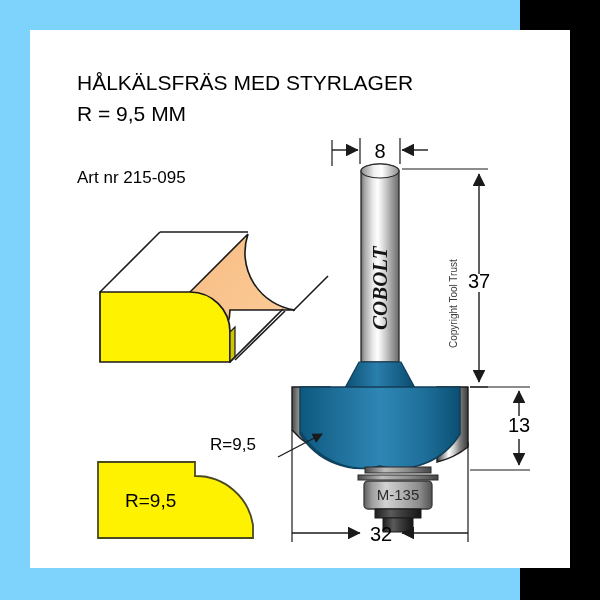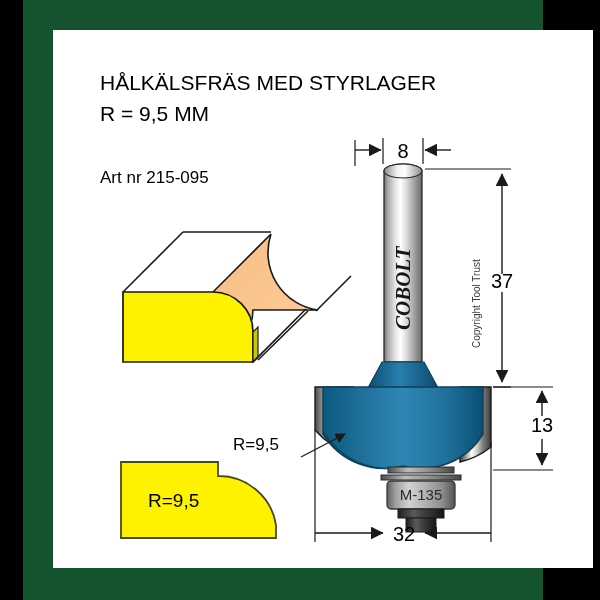--- a/index.html
+++ b/index.html
@@ -12,22 +12,21 @@
     height: 600px;
     overflow: hidden;
     font-family: "Liberation Sans", sans-serif;
   }
   #frame {
     position: absolute;
     left: 0;
     top: 0;
     width: 520px;
     height: 600px;
-    background: #14532d;
-    margin-left: 23px;
+    background: #7dd3fc;
   }
   #sheet {
     position: absolute;
     left: 30px;
     top: 30px;
     width: 540px;
     height: 538px;
     background: #ffffff;
   }
   svg {

